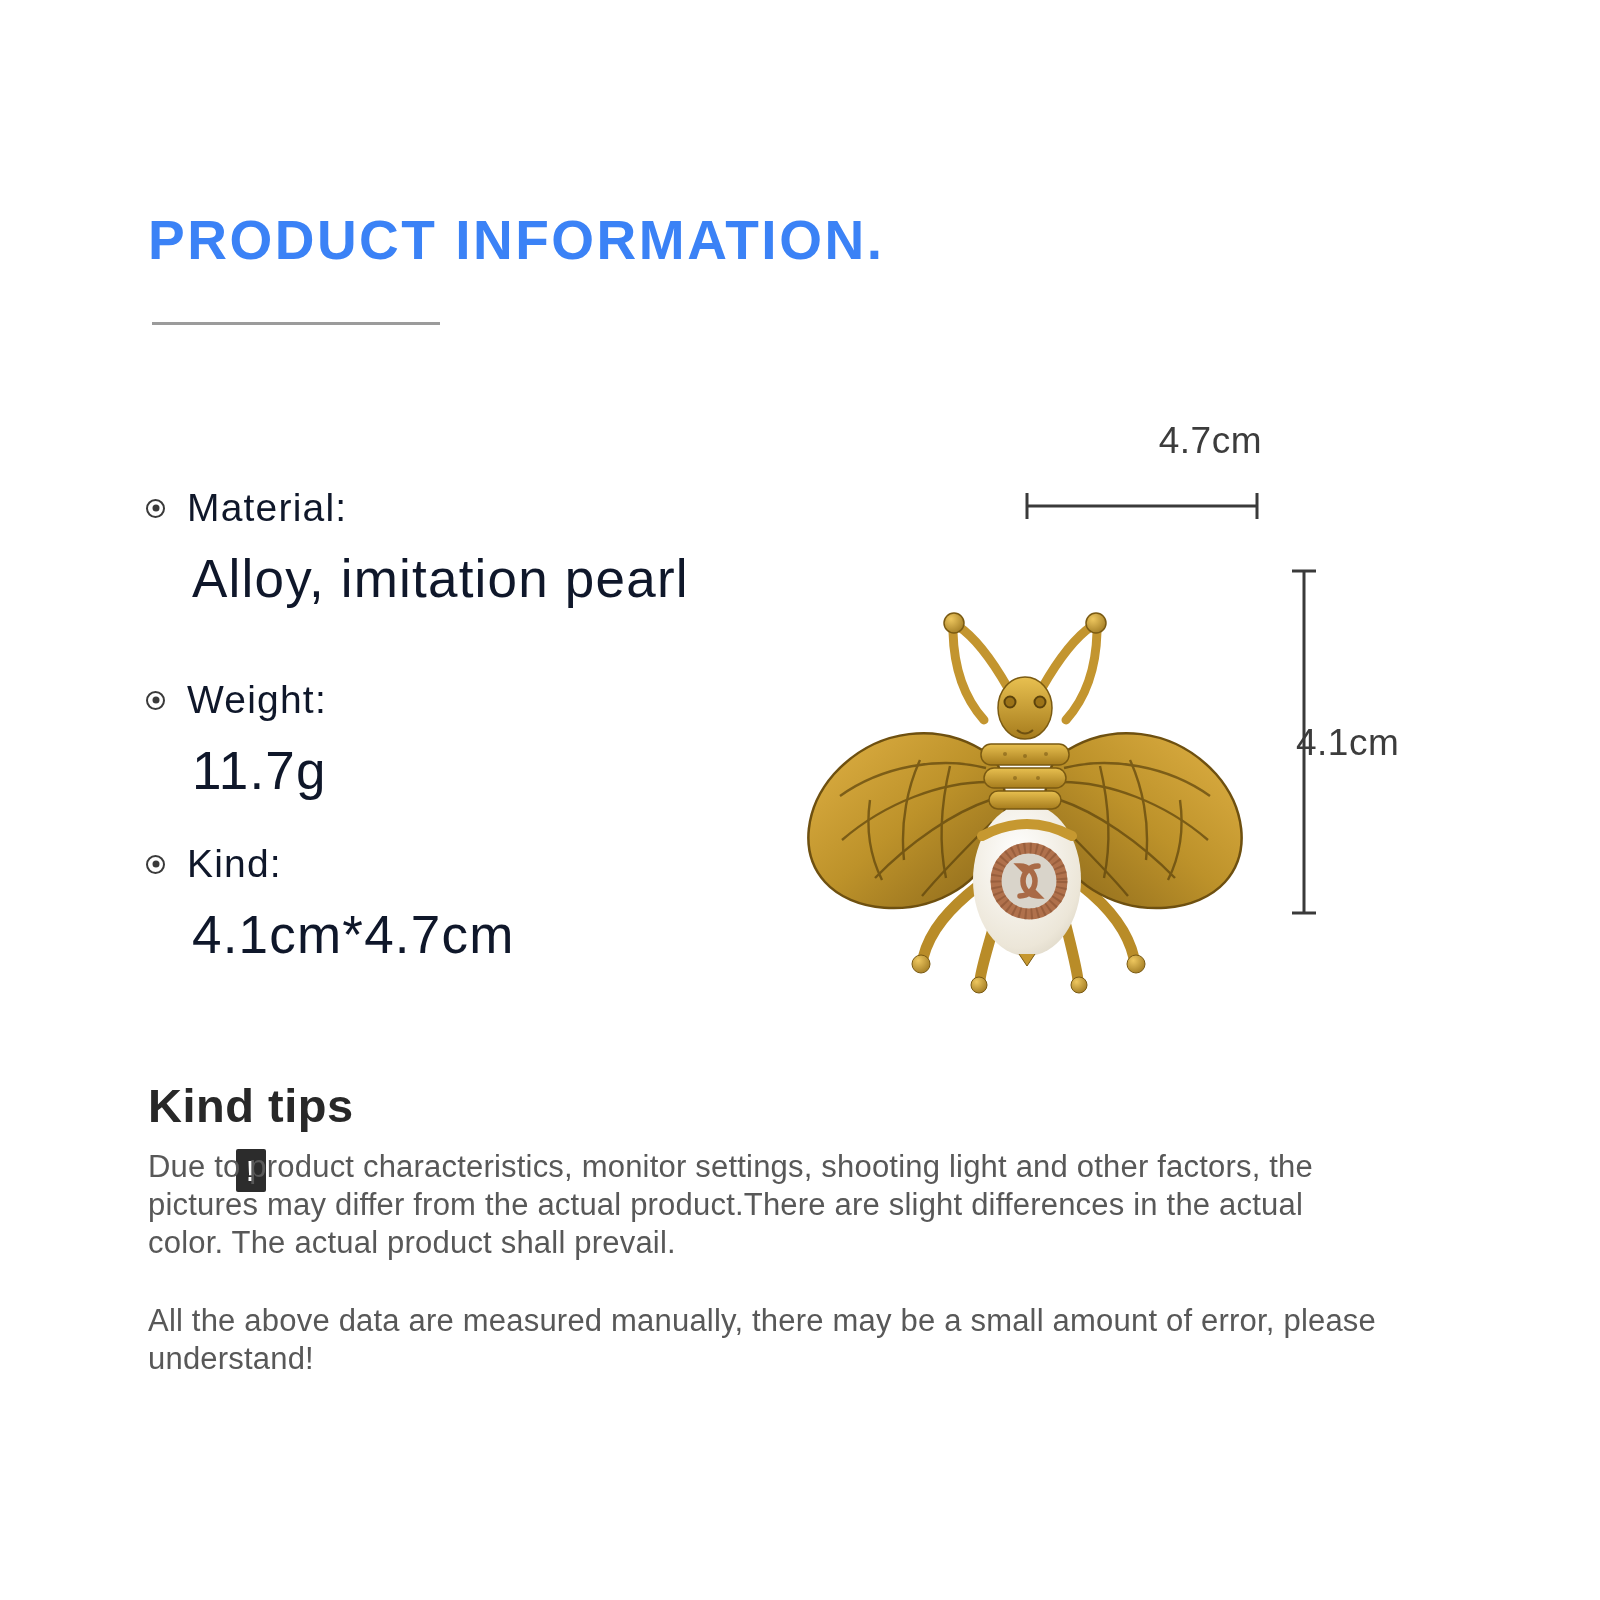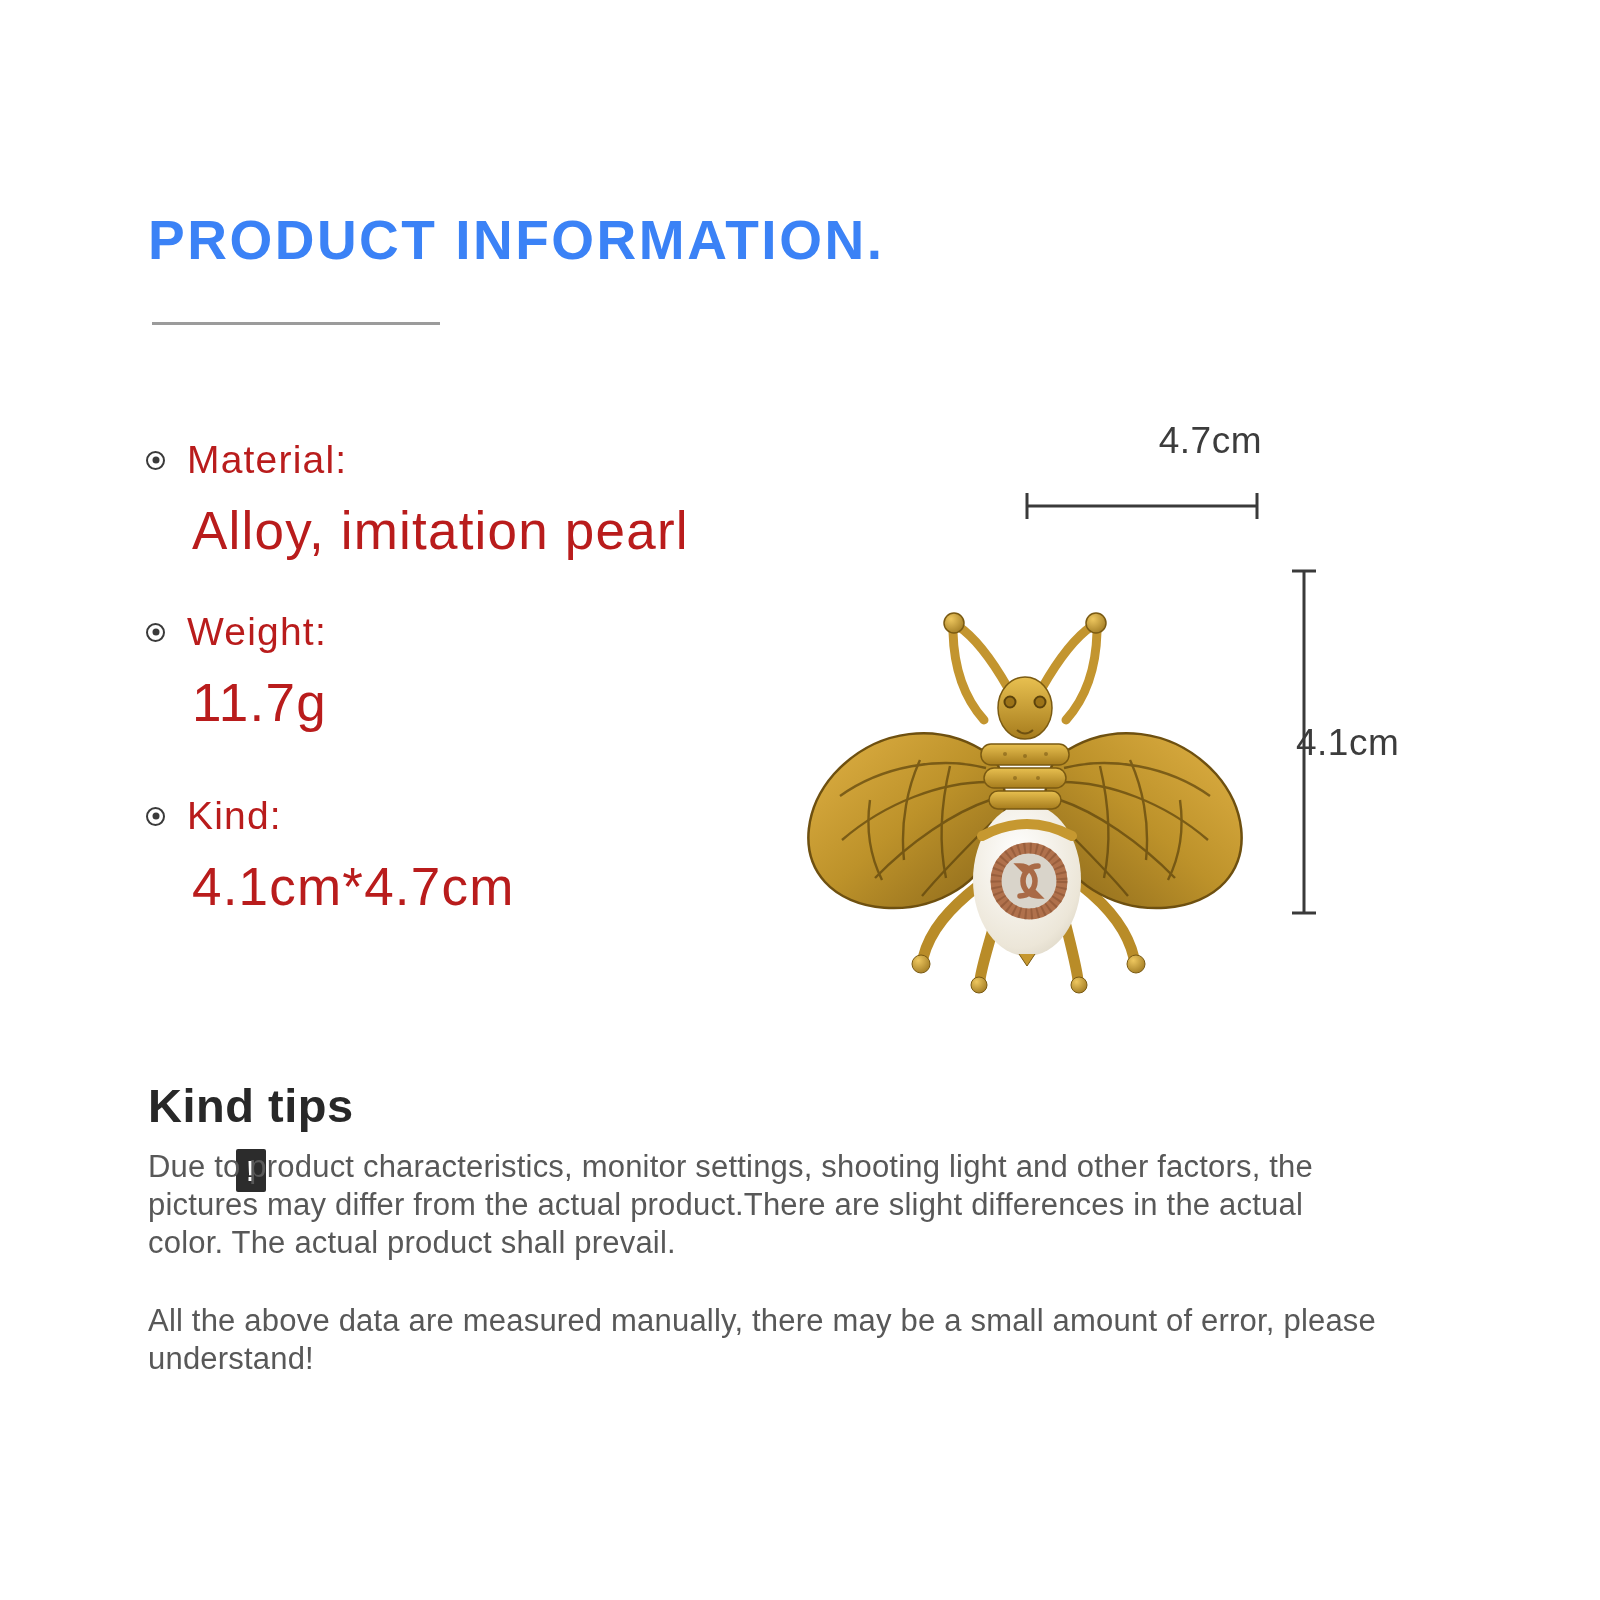--- a/index.html
+++ b/index.html
@@ -24,42 +24,42 @@
   }
   .title-underline {
     position: absolute;
     left: 152px;
     top: 322px;
     width: 288px;
     height: 3px;
     background: #9b9b9b;
   }
   
-  .spec { position: absolute; left: 146px; color: #b91c1c; }
+  .spec { position: absolute; left: 146px; color: #0f172a; margin-top: 48px; }
   .spec-head { display: flex; align-items: center; gap: 22px; height: 48px; }
   .bullet {
     width: 19px; height: 19px;
     border: 2.5px solid #3a3a3a;
     border-radius: 50%;
     position: relative;
     flex: 0 0 auto;
   }
   .bullet::after {
     content: "";
     position: absolute;
     left: 50%; top: 50%;
     width: 7px; height: 7px;
     transform: translate(-50%, -50%);
     background: #3a3a3a;
     border-radius: 50%;
   }
   .spec-label { font-size: 39px; letter-spacing: 1.2px; }
   .spec-value { margin-left: 46px; margin-top: 16px; font-size: 53px; letter-spacing: 1.2px; }
   .spec-material { top: 436px; }
-  .spec-weight   { top: 608px; text-align: center; }
+  .spec-weight   { top: 628px; }
   .spec-size     { top: 792px; }
   
   .bee-svg { position: absolute; left: 770px; top: 560px; width: 480px; height: 440px; }
   .dim-label {
     position: absolute;
     font-size: 37px;
     color: #3c3c3c;
     letter-spacing: 0.5px;
   }
   .width-label { left: 1022px; top: 420px; width: 240px; text-align: right; }

